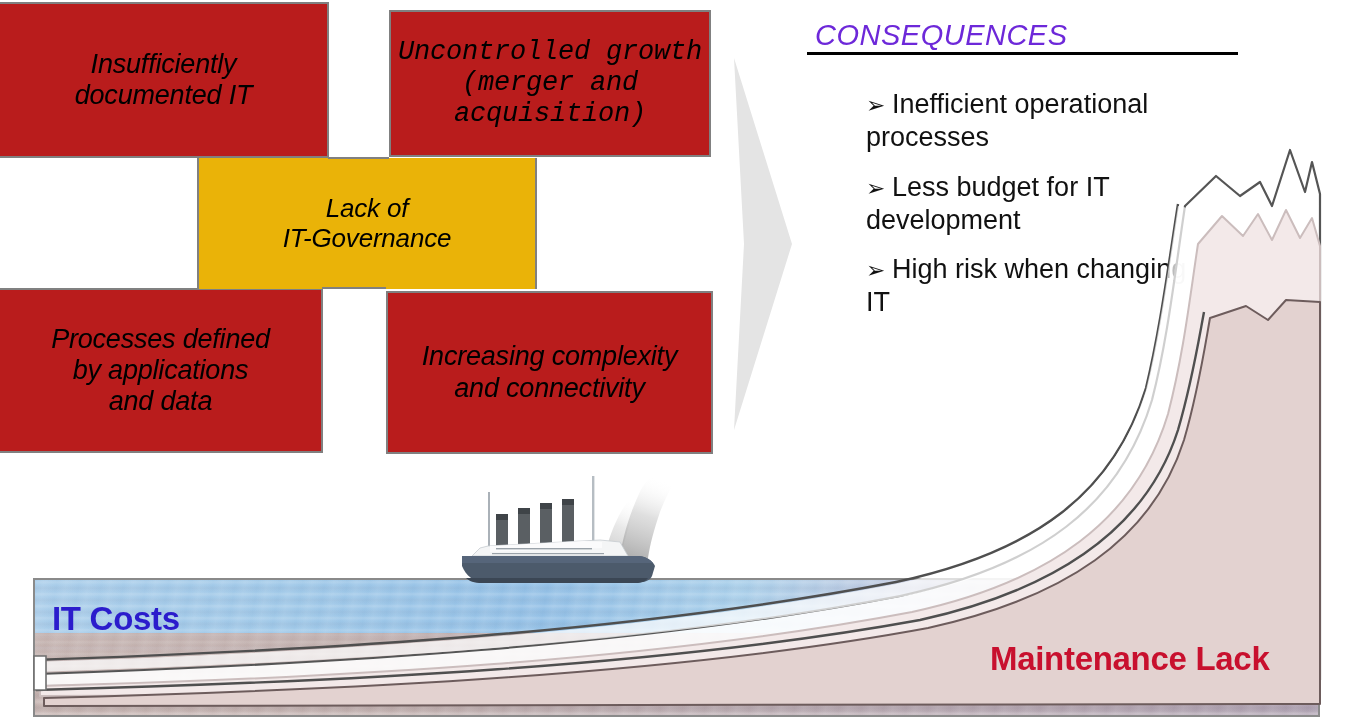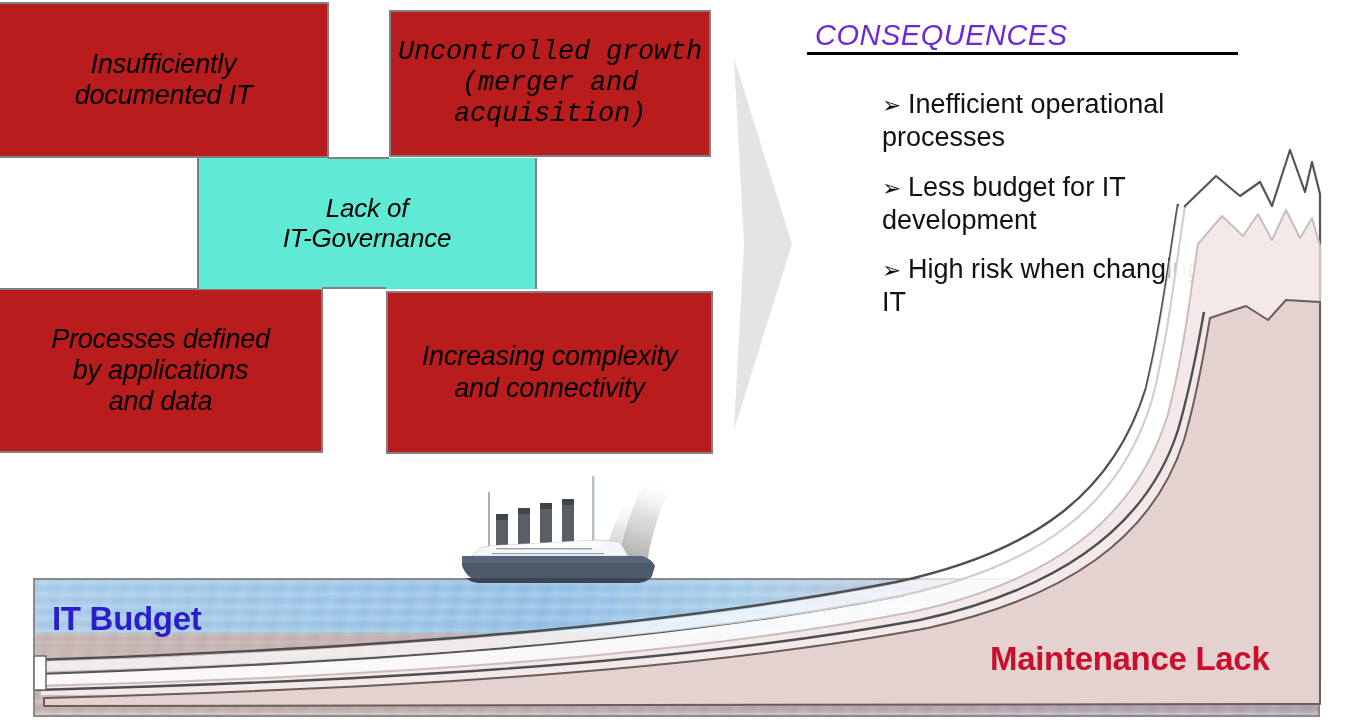--- a/index.html
+++ b/index.html
@@ -17,41 +17,41 @@
     box-sizing:border-box;
     display:flex;align-items:center;justify-content:center;
     text-align:center;
     font-style:italic;
     color:#000;
     line-height:1.15;
     letter-spacing:-0.2px;
   }
   #box-tl{left:0px;top:2px;width:329px;height:156px;font-size:27px;border-left:none;}
   #box-tr{left:389px;top:10px;width:322px;height:147px;font-size:27px;font-family:Liberation Mono, monospace;}
-  #box-center{left:197px;top:158px;width:340px;height:131px;font-size:26px;background:#5eead4;border:none;z-index:1;}
+  #box-center{left:197px;top:158px;width:340px;height:131px;font-size:26px;background:#eab308;border:none;z-index:1;}
   #box-bl{left:0px;top:288px;width:323px;height:165px;font-size:27px;border-left:none;}
   #box-br{left:386px;top:291px;width:327px;height:163px;font-size:27px;}
 
   
   .cseg{position:absolute;background:#808080;z-index:2;}
 
   
   #arrow{position:absolute;left:730px;top:58px;width:62px;height:372px;z-index:0;}
 
   
   #cons-title{
     position:absolute;left:815px;top:19px;
     font-size:29px;font-style:italic;color:#6d28d9;letter-spacing:0.5px;
   }
   #cons-rule{
     position:absolute;left:807px;top:52px;width:431px;height:3px;background:#000;
   }
   .cons-item{
     position:absolute;left:866px;width:330px;
-    font-size:27px;color:#111;line-height:1.22;margin-left:16px;
+    font-size:27px;color:#111;line-height:1.22;
   }
   .cons-item .arrowbul{
     display:inline-block;width:26px;font-size:23px;
   }
   #cons-1{top:88px;}
   #cons-2{top:171px;}
   #cons-3{top:253px;}
 
   
   #sea{
@@ -266,16 +266,16 @@
              C1036,554 1114,494 1146,390
              C1160,332 1168,270 1178,206
              L1198,210
              C1190,272 1182,334 1168,392
              C1134,500 1054,562 916,594
              C662,644 336,662 36,672 Z" fill="#ffffff" fill-opacity="0.72"></path>
 
     <path d="M34,656 L46,656 L46,690 L34,690 Z" fill="#ffffff" stroke="#6f6f6f" stroke-width="1.6"></path>
   </svg>
 
-  <div id="lbl-budget">IT Budget</div>
+  <div id="lbl-budget">IT Costs</div>
   <div id="lbl-maint">Maintenance Lack</div>
 
 </div>
 
 </body></html>

